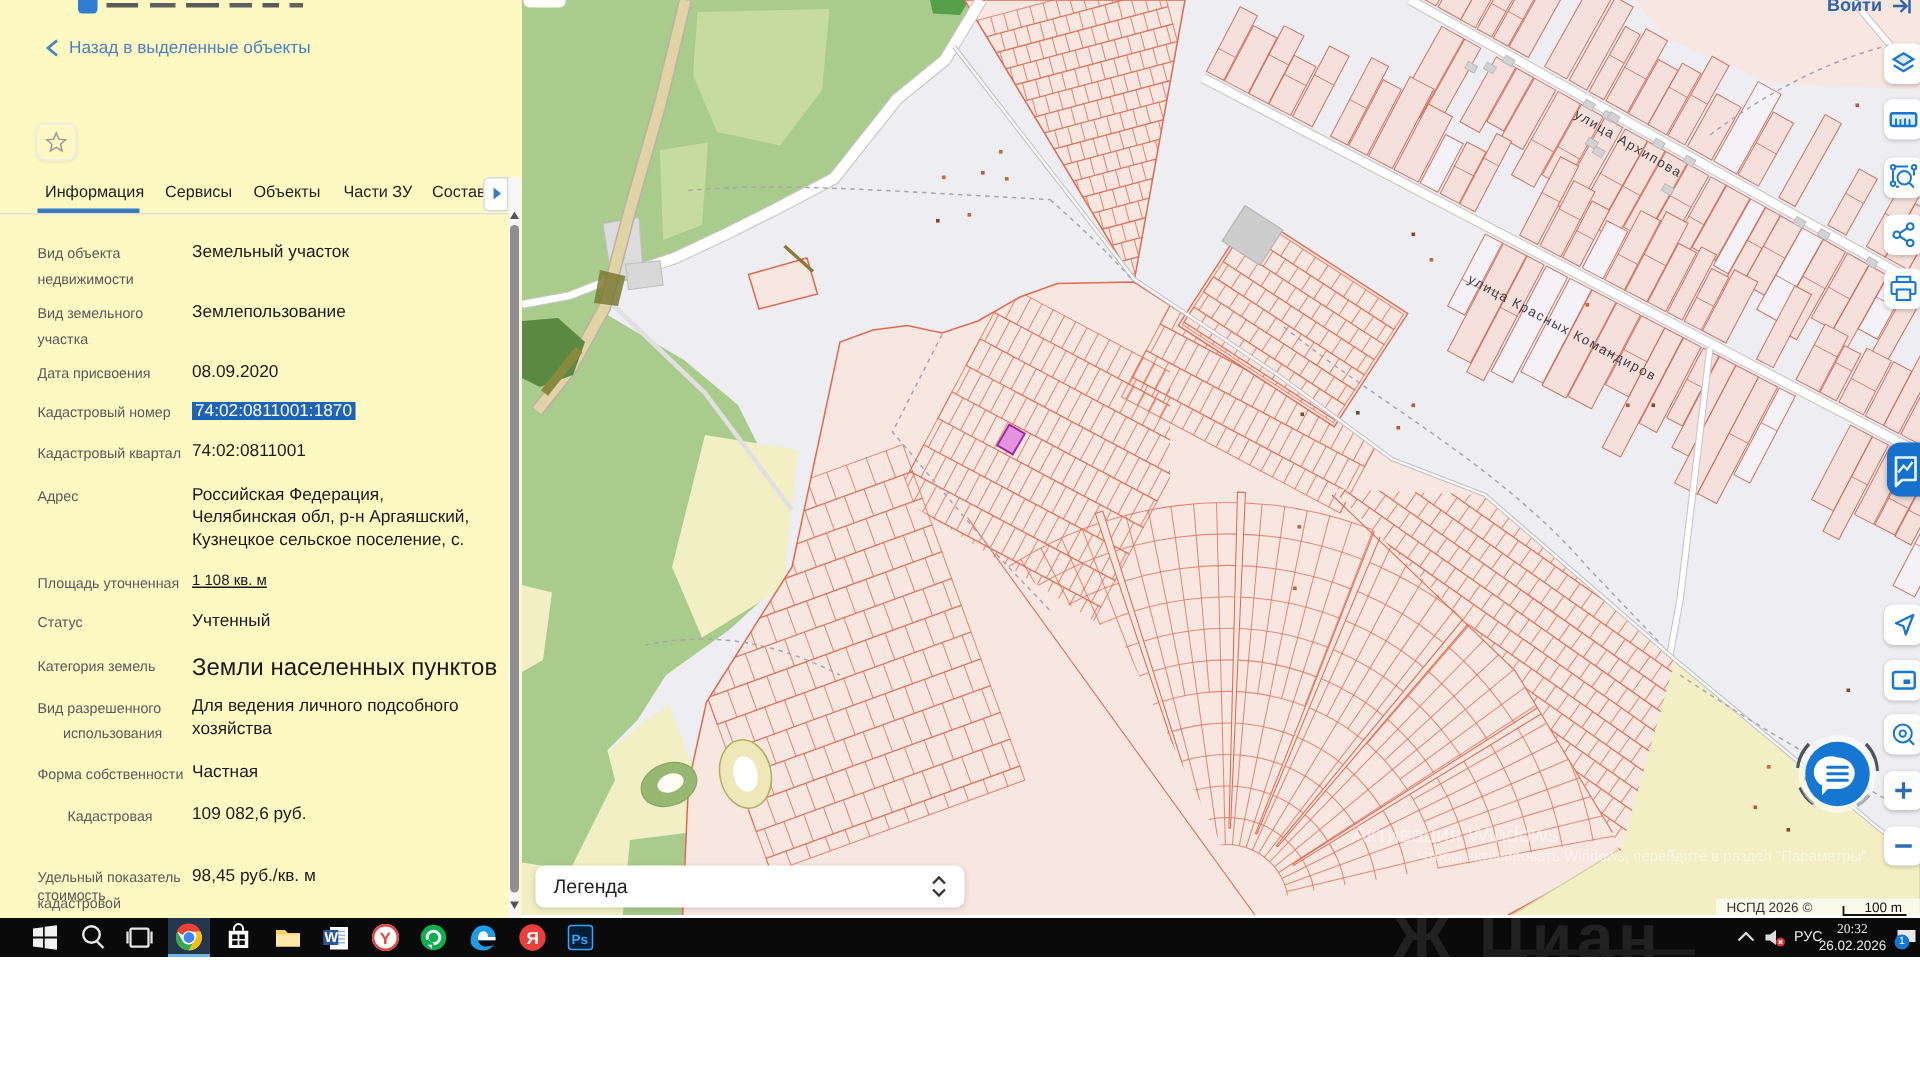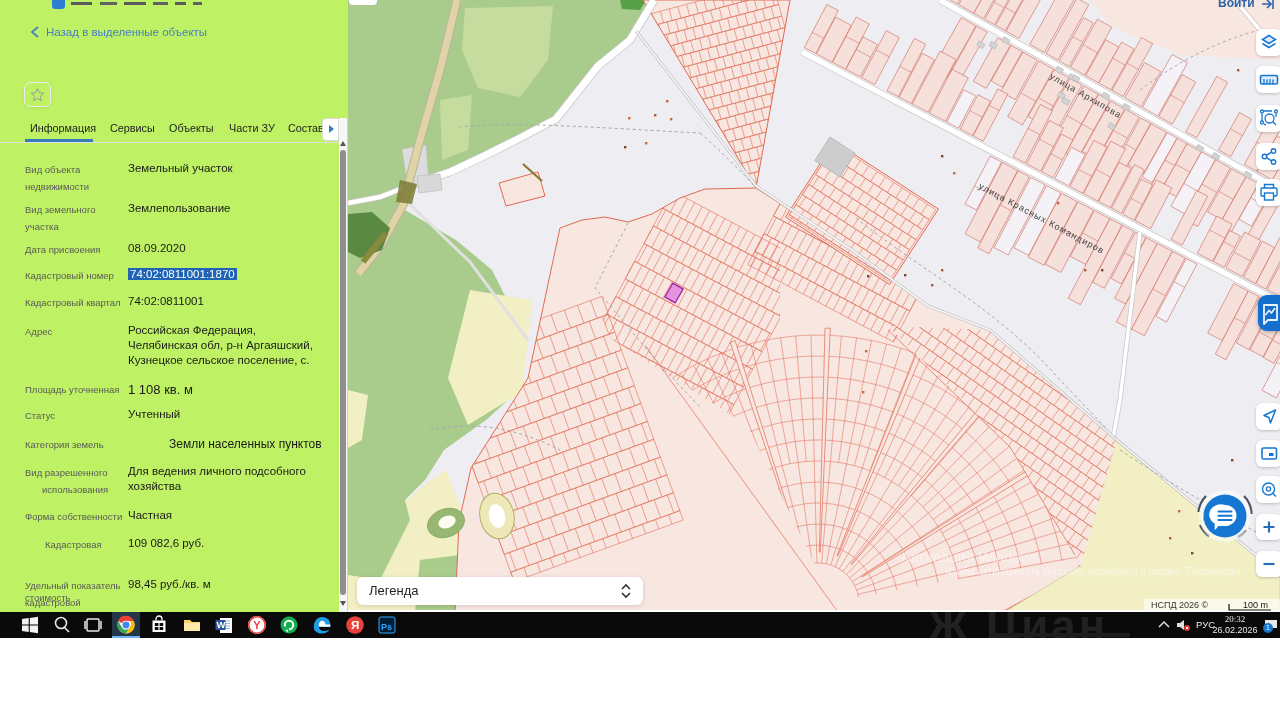--- a/index.html
+++ b/index.html
@@ -2464,21 +2464,21 @@
       <rect x="1065" y="93" width="7" height="5" fill="#d2d2d2" stroke="#b8b8b8" stroke-width="0.6" transform="rotate(30 1065 82)"></rect>
       <rect x="1070" y="99" width="7" height="5" fill="#d2d2d2" stroke="#b8b8b8" stroke-width="0.6" transform="rotate(30 1070 87)"></rect>
       <rect x="983" y="42" width="7" height="5" fill="#d2d2d2" stroke="#b8b8b8" stroke-width="0.6" transform="rotate(30 983 34)"></rect>
       <rect x="1216" y="153" width="7" height="5" fill="#d2d2d2" stroke="#b8b8b8" stroke-width="0.6" transform="rotate(30 1216 149)"></rect>
       <rect x="1111" y="94" width="7" height="5" fill="#d2d2d2" stroke="#b8b8b8" stroke-width="0.6" transform="rotate(30 1111 80)"></rect>
       <rect x="1204" y="146" width="7" height="5" fill="#d2d2d2" stroke="#b8b8b8" stroke-width="0.6" transform="rotate(30 1204 134)"></rect>
       <rect x="1253" y="173" width="7" height="5" fill="#d2d2d2" stroke="#b8b8b8" stroke-width="0.6" transform="rotate(30 1253 159)"></rect>
       <rect x="994" y="42" width="7" height="5" fill="#d2d2d2" stroke="#b8b8b8" stroke-width="0.6" transform="rotate(30 994 37)"></rect>
     </svg>
 
-<div class="abs" style="left:0;top:0;width:348px;height:612px;background:#bef264;">
+<div class="abs" style="left:0;top:0;width:348px;height:612px;background:#fef9c3;">
 
   <div class="abs" style="left:52px;top:-5px;width:13px;height:14px;background:#2d7dd2;border-radius:3px;"></div>
   <div class="abs" style="left:71px;top:2px;width:21px;height:3px;background:#5a5a5a;"></div>
       <div class="abs" style="left:100px;top:2px;width:17px;height:3px;background:#616161;"></div>
       <div class="abs" style="left:124px;top:2px;width:22px;height:3px;background:#5a5a5a;"></div>
       <div class="abs" style="left:153px;top:2px;width:15px;height:3px;background:#616161;"></div>
       <div class="abs" style="left:175px;top:2px;width:11px;height:3px;background:#5a5a5a;"></div>
       <div class="abs" style="left:193px;top:2px;width:9px;height:3px;background:#616161;"></div>
 
   <svg class="abs" style="left:30px;top:26px" width="10" height="12">
@@ -2513,25 +2513,25 @@
       <div class="abs" style="left:128px;top:242px;font-size:11.5px;color:#1a1a1a;">08.09.2020</div>
       <div class="abs" style="left:25px;top:270px;font-size:9.5px;color:#595959;">Кадастровый номер</div>
       <div class="abs" style="left:128px;top:268px;font-size:11.5px;color:#fff;background:#1e63b5;padding:0 2px;">74:02:0811001:1870</div>
       <div class="abs" style="left:25px;top:297px;font-size:9.5px;color:#595959;">Кадастровый квартал</div>
       <div class="abs" style="left:128px;top:295px;font-size:11.5px;color:#1a1a1a;">74:02:0811001</div>
       <div class="abs" style="left:25px;top:326px;font-size:9.5px;color:#595959;">Адрес</div>
       <div class="abs" style="left:128px;top:324px;font-size:11.5px;color:#1a1a1a;">Российская Федерация,</div>
       <div class="abs" style="left:128px;top:339px;font-size:11.5px;color:#1a1a1a;">Челябинская обл, р-н Аргаяшский,</div>
       <div class="abs" style="left:128px;top:354px;font-size:11.5px;color:#1a1a1a;">Кузнецкое сельское поселение, с.</div>
       <div class="abs" style="left:25px;top:384px;font-size:9.5px;color:#595959;">Площадь уточненная</div>
-      <div class="abs" style="left:128px;top:382px;font-size:13px;color:#1a1a1a;">1 108 кв. м</div>
+      <div class="abs" style="left:128px;top:382px;font-size:10px;color:#1a1a1a;text-decoration:underline;">1 108 кв. м</div>
       <div class="abs" style="left:25px;top:410px;font-size:9.5px;color:#595959;">Статус</div>
       <div class="abs" style="left:128px;top:408px;font-size:11.5px;color:#1a1a1a;">Учтенный</div>
       <div class="abs" style="left:25px;top:439px;font-size:9.5px;color:#595959;">Категория земель</div>
-      <div class="abs" style="left:128px;top:437px;font-size:12px;color:#1a1a1a;margin-left:41px;">Земли населенных пунктов</div>
+      <div class="abs" style="left:128px;top:437px;font-size:16px;color:#1a1a1a;">Земли населенных пунктов</div>
       <div class="abs" style="left:25px;top:467px;font-size:9.5px;color:#595959;">Вид разрешенного</div>
       <div class="abs" style="left:42px;top:484px;font-size:9.5px;color:#595959;">использования</div>
       <div class="abs" style="left:128px;top:465px;font-size:11.5px;color:#1a1a1a;">Для ведения личного подсобного</div>
       <div class="abs" style="left:128px;top:480px;font-size:11.5px;color:#1a1a1a;">хозяйства</div>
       <div class="abs" style="left:25px;top:511px;font-size:9.5px;color:#595959;">Форма собственности</div>
       <div class="abs" style="left:128px;top:509px;font-size:11.5px;color:#1a1a1a;">Частная</div>
       <div class="abs" style="left:25px;top:539px;font-size:9.5px;color:#595959;margin-left:20px;">Кадастровая</div>
       <div class="abs" style="left:25px;top:556px;font-size:9.5px;color:#595959;margin-top:36px;">стоимость</div>
       <div class="abs" style="left:128px;top:537px;font-size:11.5px;color:#1a1a1a;">109 082,6 руб.</div>
       <div class="abs" style="left:25px;top:580px;font-size:9.5px;color:#595959;">Удельный показатель</div>

